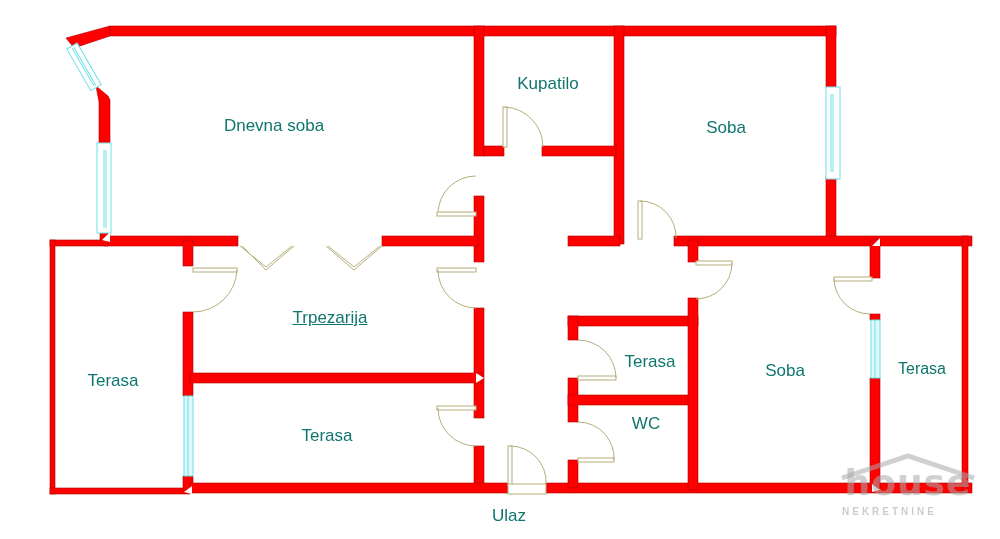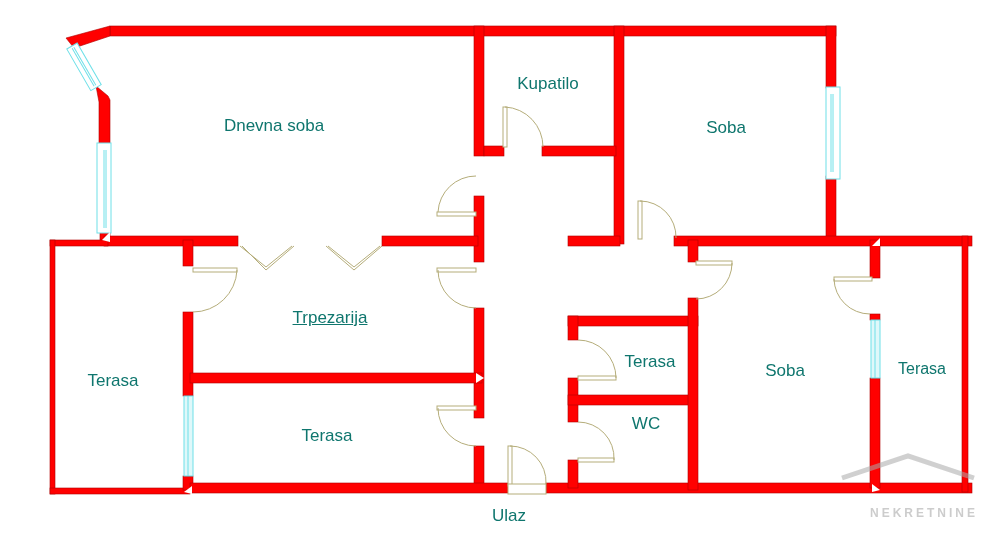--- a/index.html
+++ b/index.html
@@ -7,21 +7,21 @@
   #plan { position:absolute; left:0; top:0; width:1000px; height:539px; }
   .wall { fill:#ff0000; stroke:#b00000; stroke-width:0.6; }
   .door-leaf { fill:#ffffff; stroke:#b5ad7a; stroke-width:1; }
   .door-arc { fill:none; stroke:#b5ad7a; stroke-width:1; }
   .win { fill:#ffffff; stroke:#6fe0e8; stroke-width:1; }
   .win-fill { fill:#dff8fa; stroke:#6fe0e8; stroke-width:1; }
   .label { position:absolute; color:#0f766e; font-size:17px; white-space:nowrap; transform:translate(-50%,-50%); }
   .label.small { font-size:16px; }
   .watermark { position:absolute; left:838px; top:452px; width:140px; height:70px; }
   .wm-text { position:absolute; left:0; top:10px; width:140px; text-align:center; font-size:36px; font-weight:bold; color:rgba(170,170,170,0.55); letter-spacing:1px; font-family:"DejaVu Sans", sans-serif; }
-  .wm-sub { position:absolute; left:16px; top:54px; width:140px; text-align:center; font-size:12px; font-weight:bold; letter-spacing:3px; color:rgba(170,170,170,0.6); }
+  .wm-sub { position:absolute; left:4px; top:54px; width:140px; font-size:10px; font-weight:bold; letter-spacing:3px; color:rgba(170,170,170,0.6); }
 </style>
 </head>
 <body>
 
 <svg id="plan" viewBox="0 0 1000 539" xmlns="http://www.w3.org/2000/svg">
 
   <g>
 
     <rect class="wall" x="110" y="26" width="726" height="10"></rect>
 
@@ -160,14 +160,15 @@
 <div class="label" style="left:650px; top:362px;">Terasa</div>
 <div class="label" style="left:646px; top:424px;">WC</div>
 <div class="label" style="left:785px; top:371px;">Soba</div>
 <div class="label small" style="left:922px; top:369px;">Terasa</div>
 <div class="label" style="left:509px; top:516px;">Ulaz</div>
 
 <div class="watermark">
   <svg width="140" height="30" style="position:absolute;left:0;top:0">
     <polyline points="4,26 70,4 136,26" fill="none" stroke="rgba(170,170,170,0.55)" stroke-width="5"></polyline>
   </svg>
+  <div class="wm-text">house</div>
   <div class="wm-sub">NEKRETNINE</div>
 </div>
 
 </body></html>

